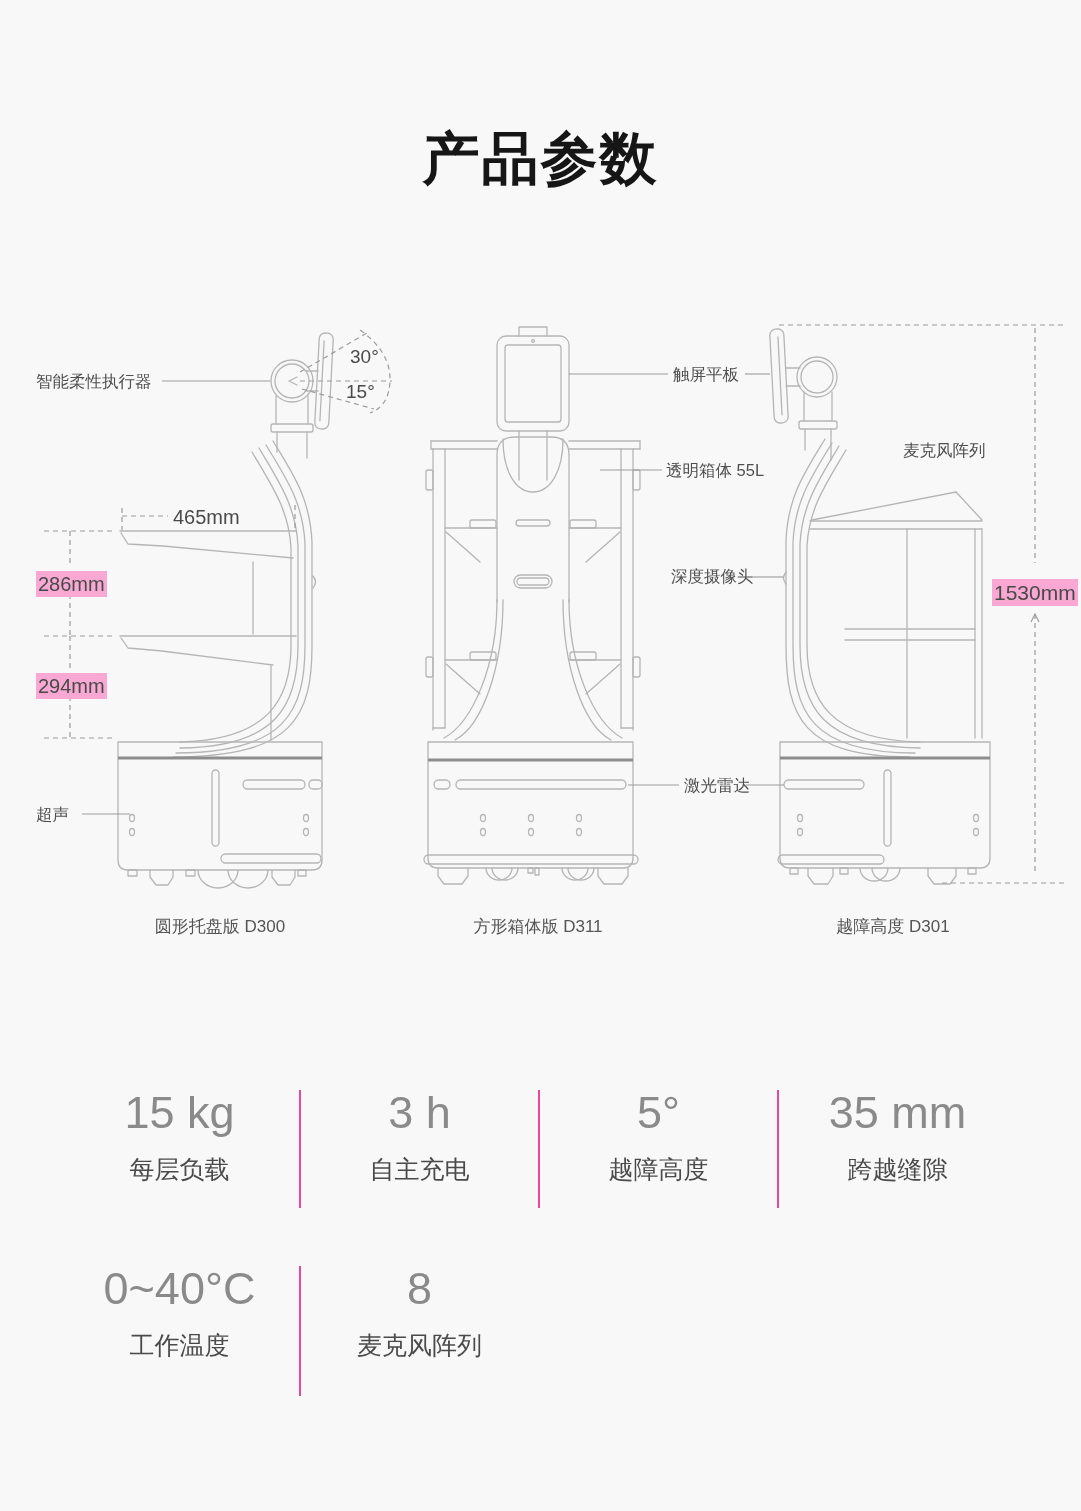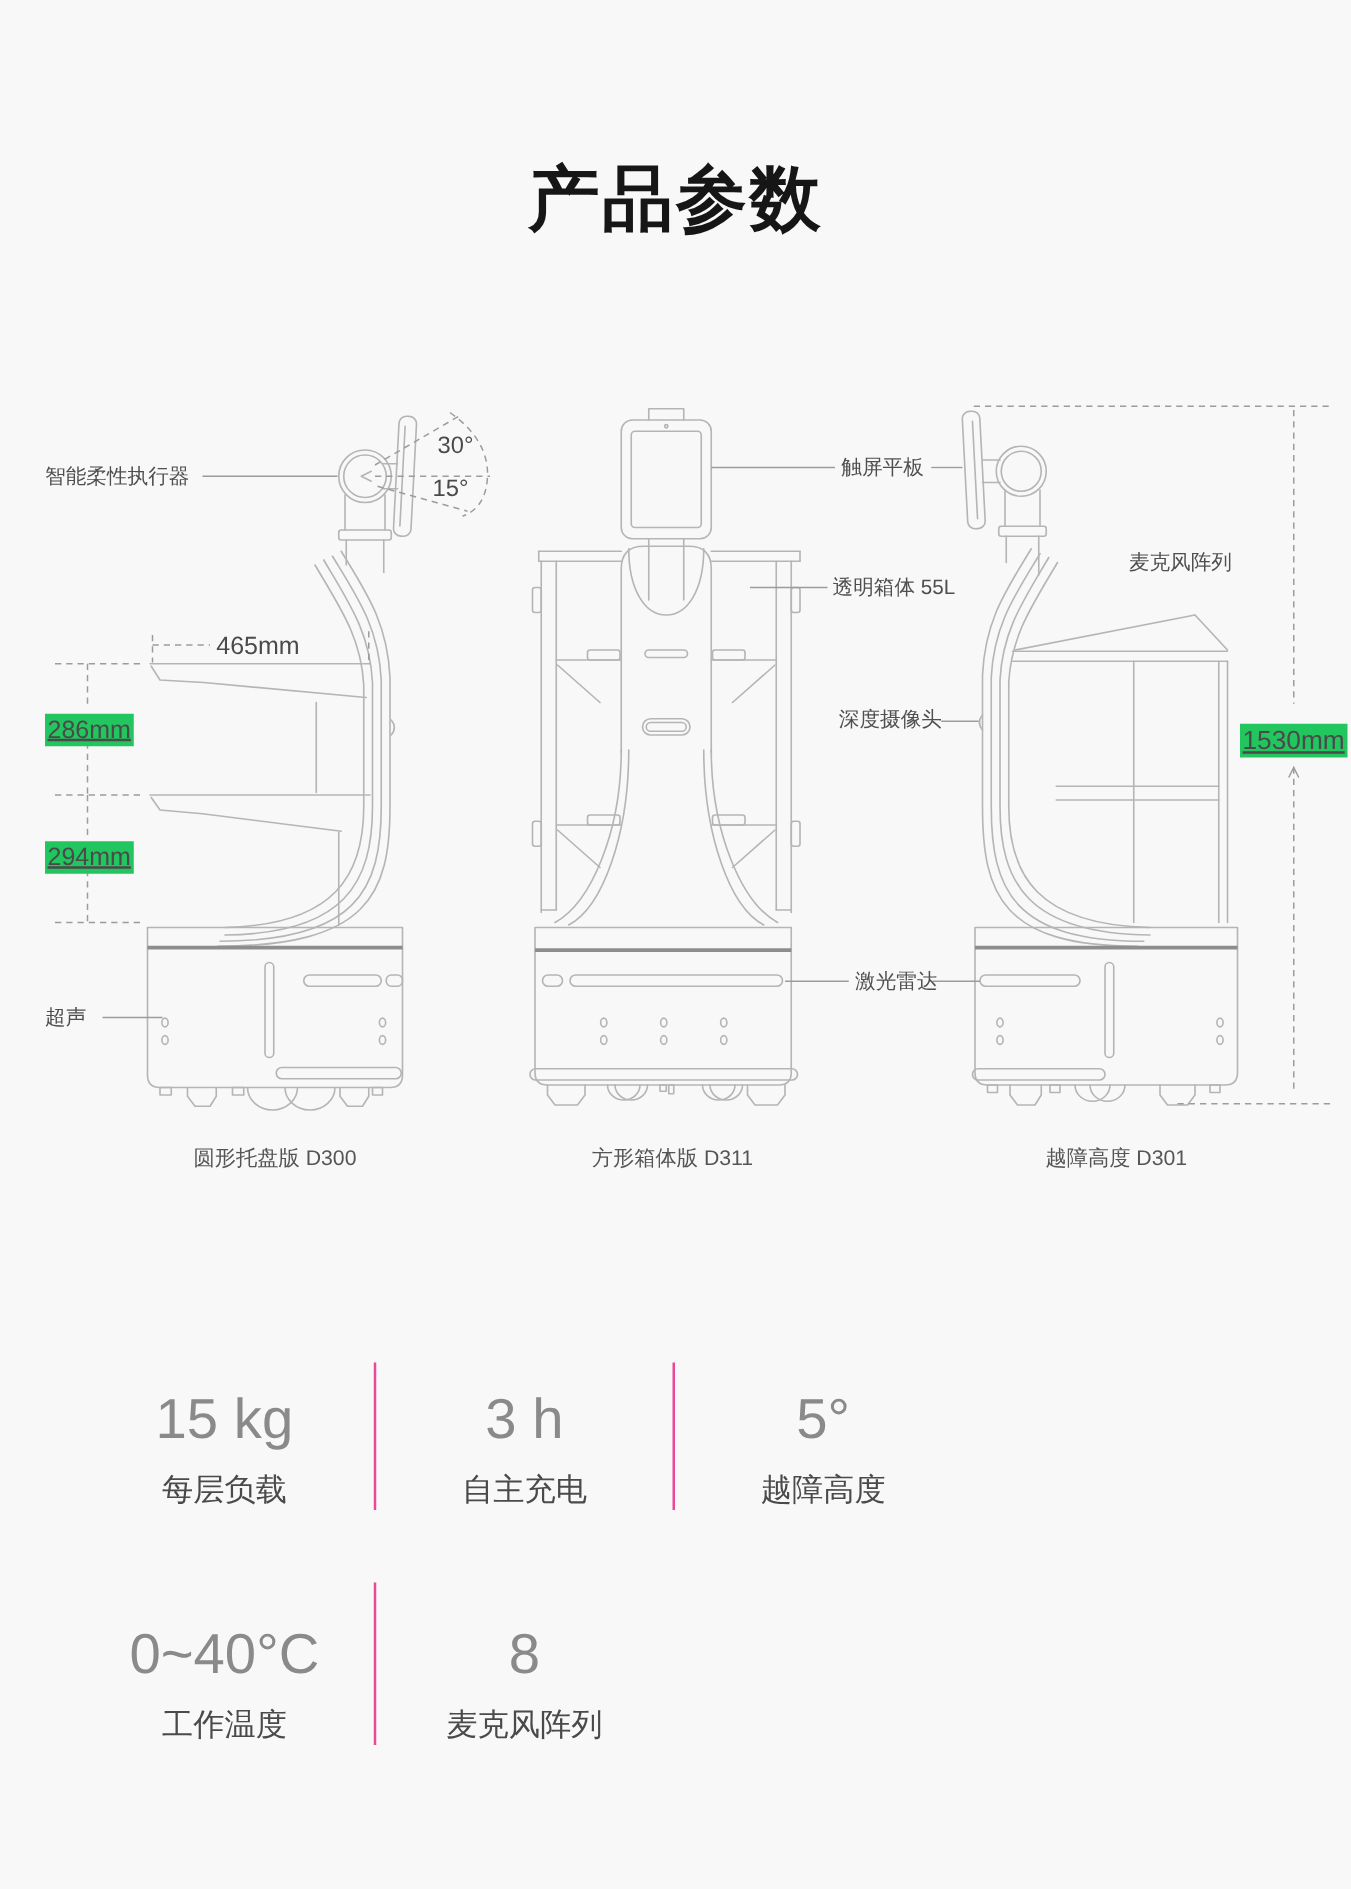--- a/index.html
+++ b/index.html
@@ -8,27 +8,27 @@
   .title{position:absolute;left:0;top:121px;width:100%;text-align:center;
          font-size:57px;font-weight:600;color:#161616;letter-spacing:2px;}
   svg{position:absolute;left:0;top:0;}
   .ln *{stroke:#b5b5b5;fill:none;stroke-width:1.3;stroke-linecap:round;stroke-linejoin:round;}
   .dash *{stroke:#9c9c9c;fill:none;stroke-width:1.2;stroke-dasharray:5 4;stroke-linecap:butt;}
   .leader *{stroke:#9c9c9c;fill:none;stroke-width:1.1;}
   .dark *{stroke:#8d8d8d;fill:none;stroke-width:3;}
   .arrow{stroke:#9c9c9c;fill:none;stroke-width:1.2;}
   .ann{position:absolute;font-size:16.5px;color:#4f4f4f;line-height:1.2;white-space:nowrap;}
   .dim{font-size:20px;color:#4a4a4a;}
-  .bgmask{background:#22c55e;padding:1px 2px;text-decoration:underline;}
+  .bgmask{background:#f9a8d4;padding:1px 2px;}
   .angle{font-size:19px;color:#4a4a4a;}
   .caption{position:absolute;top:915px;transform:translateX(-50%);font-size:17px;color:#555;white-space:nowrap;}
   .spec-row{position:absolute;left:60px;width:956px;display:grid;grid-template-columns:repeat(4,1fr);}
   .spec-row-1{top:1090px;height:118px;}
   .spec-row-2{top:1266px;height:130px;}
-  .spec-cell{display:flex;flex-direction:column;align-items:center;justify-content:flex-end;}
+  .spec-cell{display:flex;flex-direction:column;align-items:center;justify-content:flex-start;}
   .spec-cell + .spec-cell{border-left:2px solid #ec4899;}
   .spec-value{font-size:45px;color:#8a8a8a;font-weight:400;line-height:1;}
   .spec-label{font-size:25px;color:#4a4a4a;margin-top:18px;}
 </style>
 </head>
 <body>
 
 <div class="page">
 
   <div class="title">产品参数</div>
@@ -266,20 +266,24 @@
       <div class="spec-label">每层负载</div>
     </div>
     <div class="spec-cell">
       <div class="spec-value">3 h</div>
       <div class="spec-label">自主充电</div>
     </div>
     <div class="spec-cell">
       <div class="spec-value">5°</div>
       <div class="spec-label">越障高度</div>
     </div>
+    <div class="spec-cell">
+      <div class="spec-value">35 mm</div>
+      <div class="spec-label">跨越缝隙</div>
+    </div>
   </div>
 
   <div class="spec-row spec-row-2">
     <div class="spec-cell">
       <div class="spec-value">0~40°C</div>
       <div class="spec-label">工作温度</div>
     </div>
     <div class="spec-cell">
       <div class="spec-value">8</div>
       <div class="spec-label">麦克风阵列</div>

